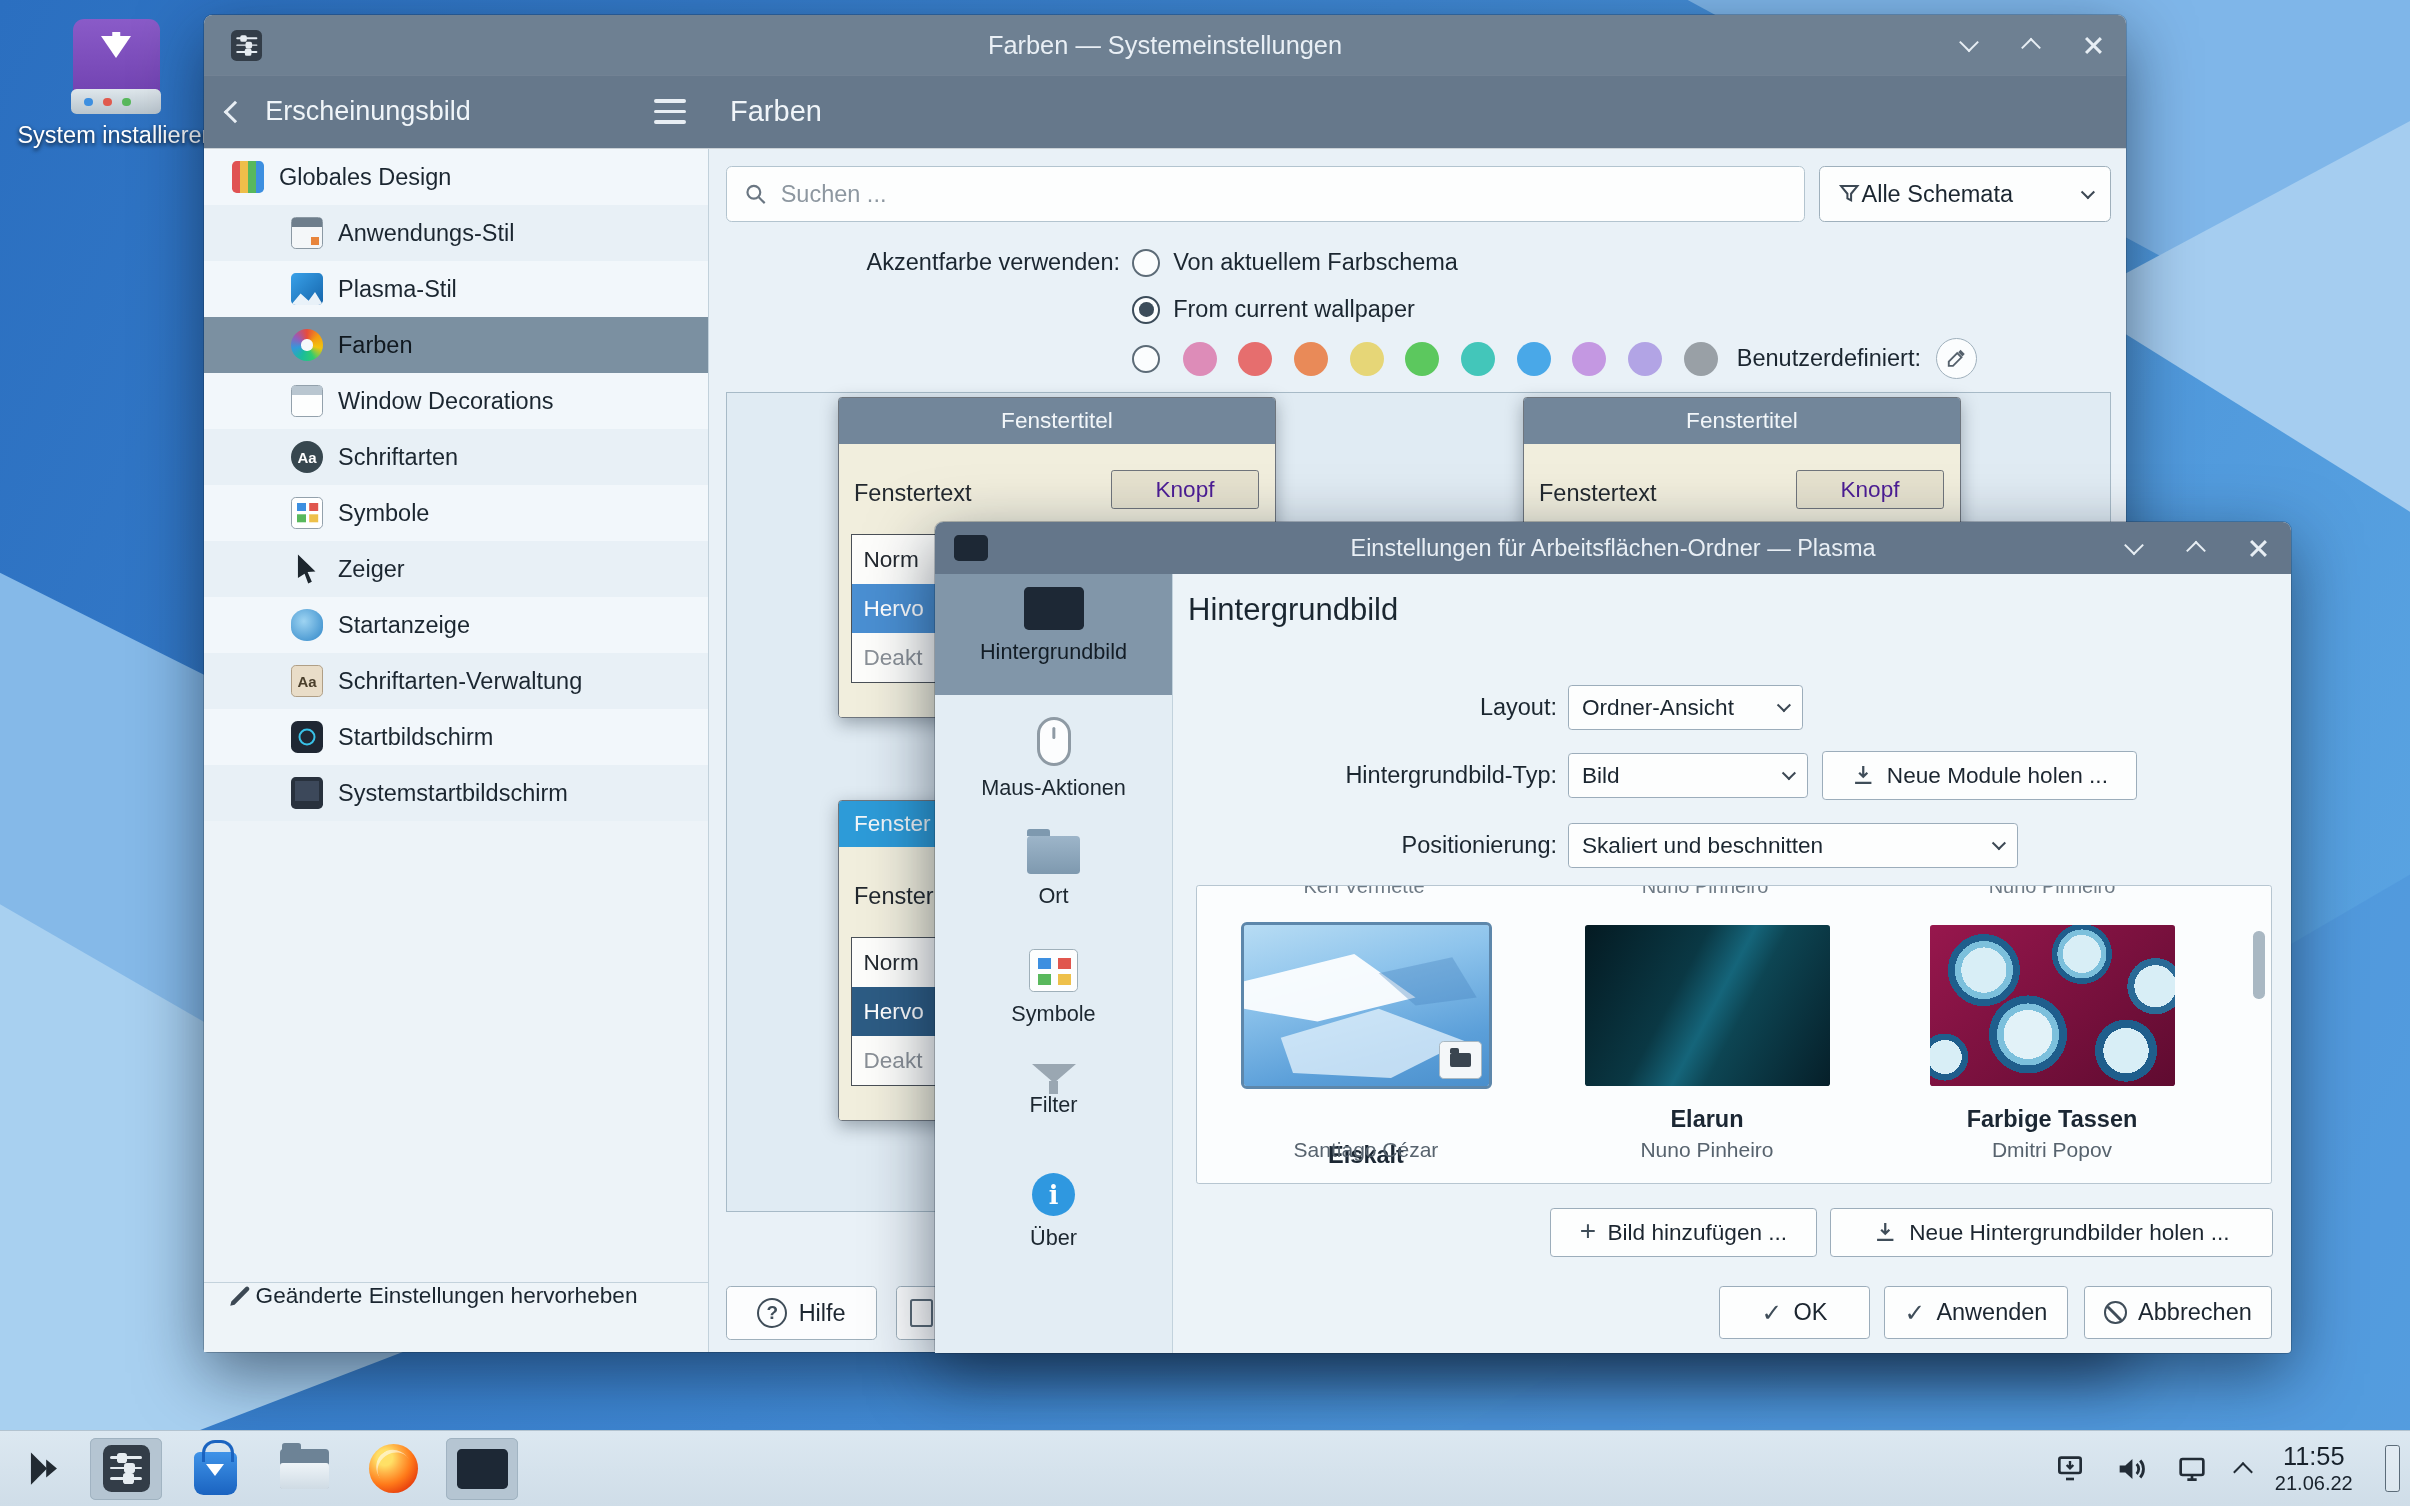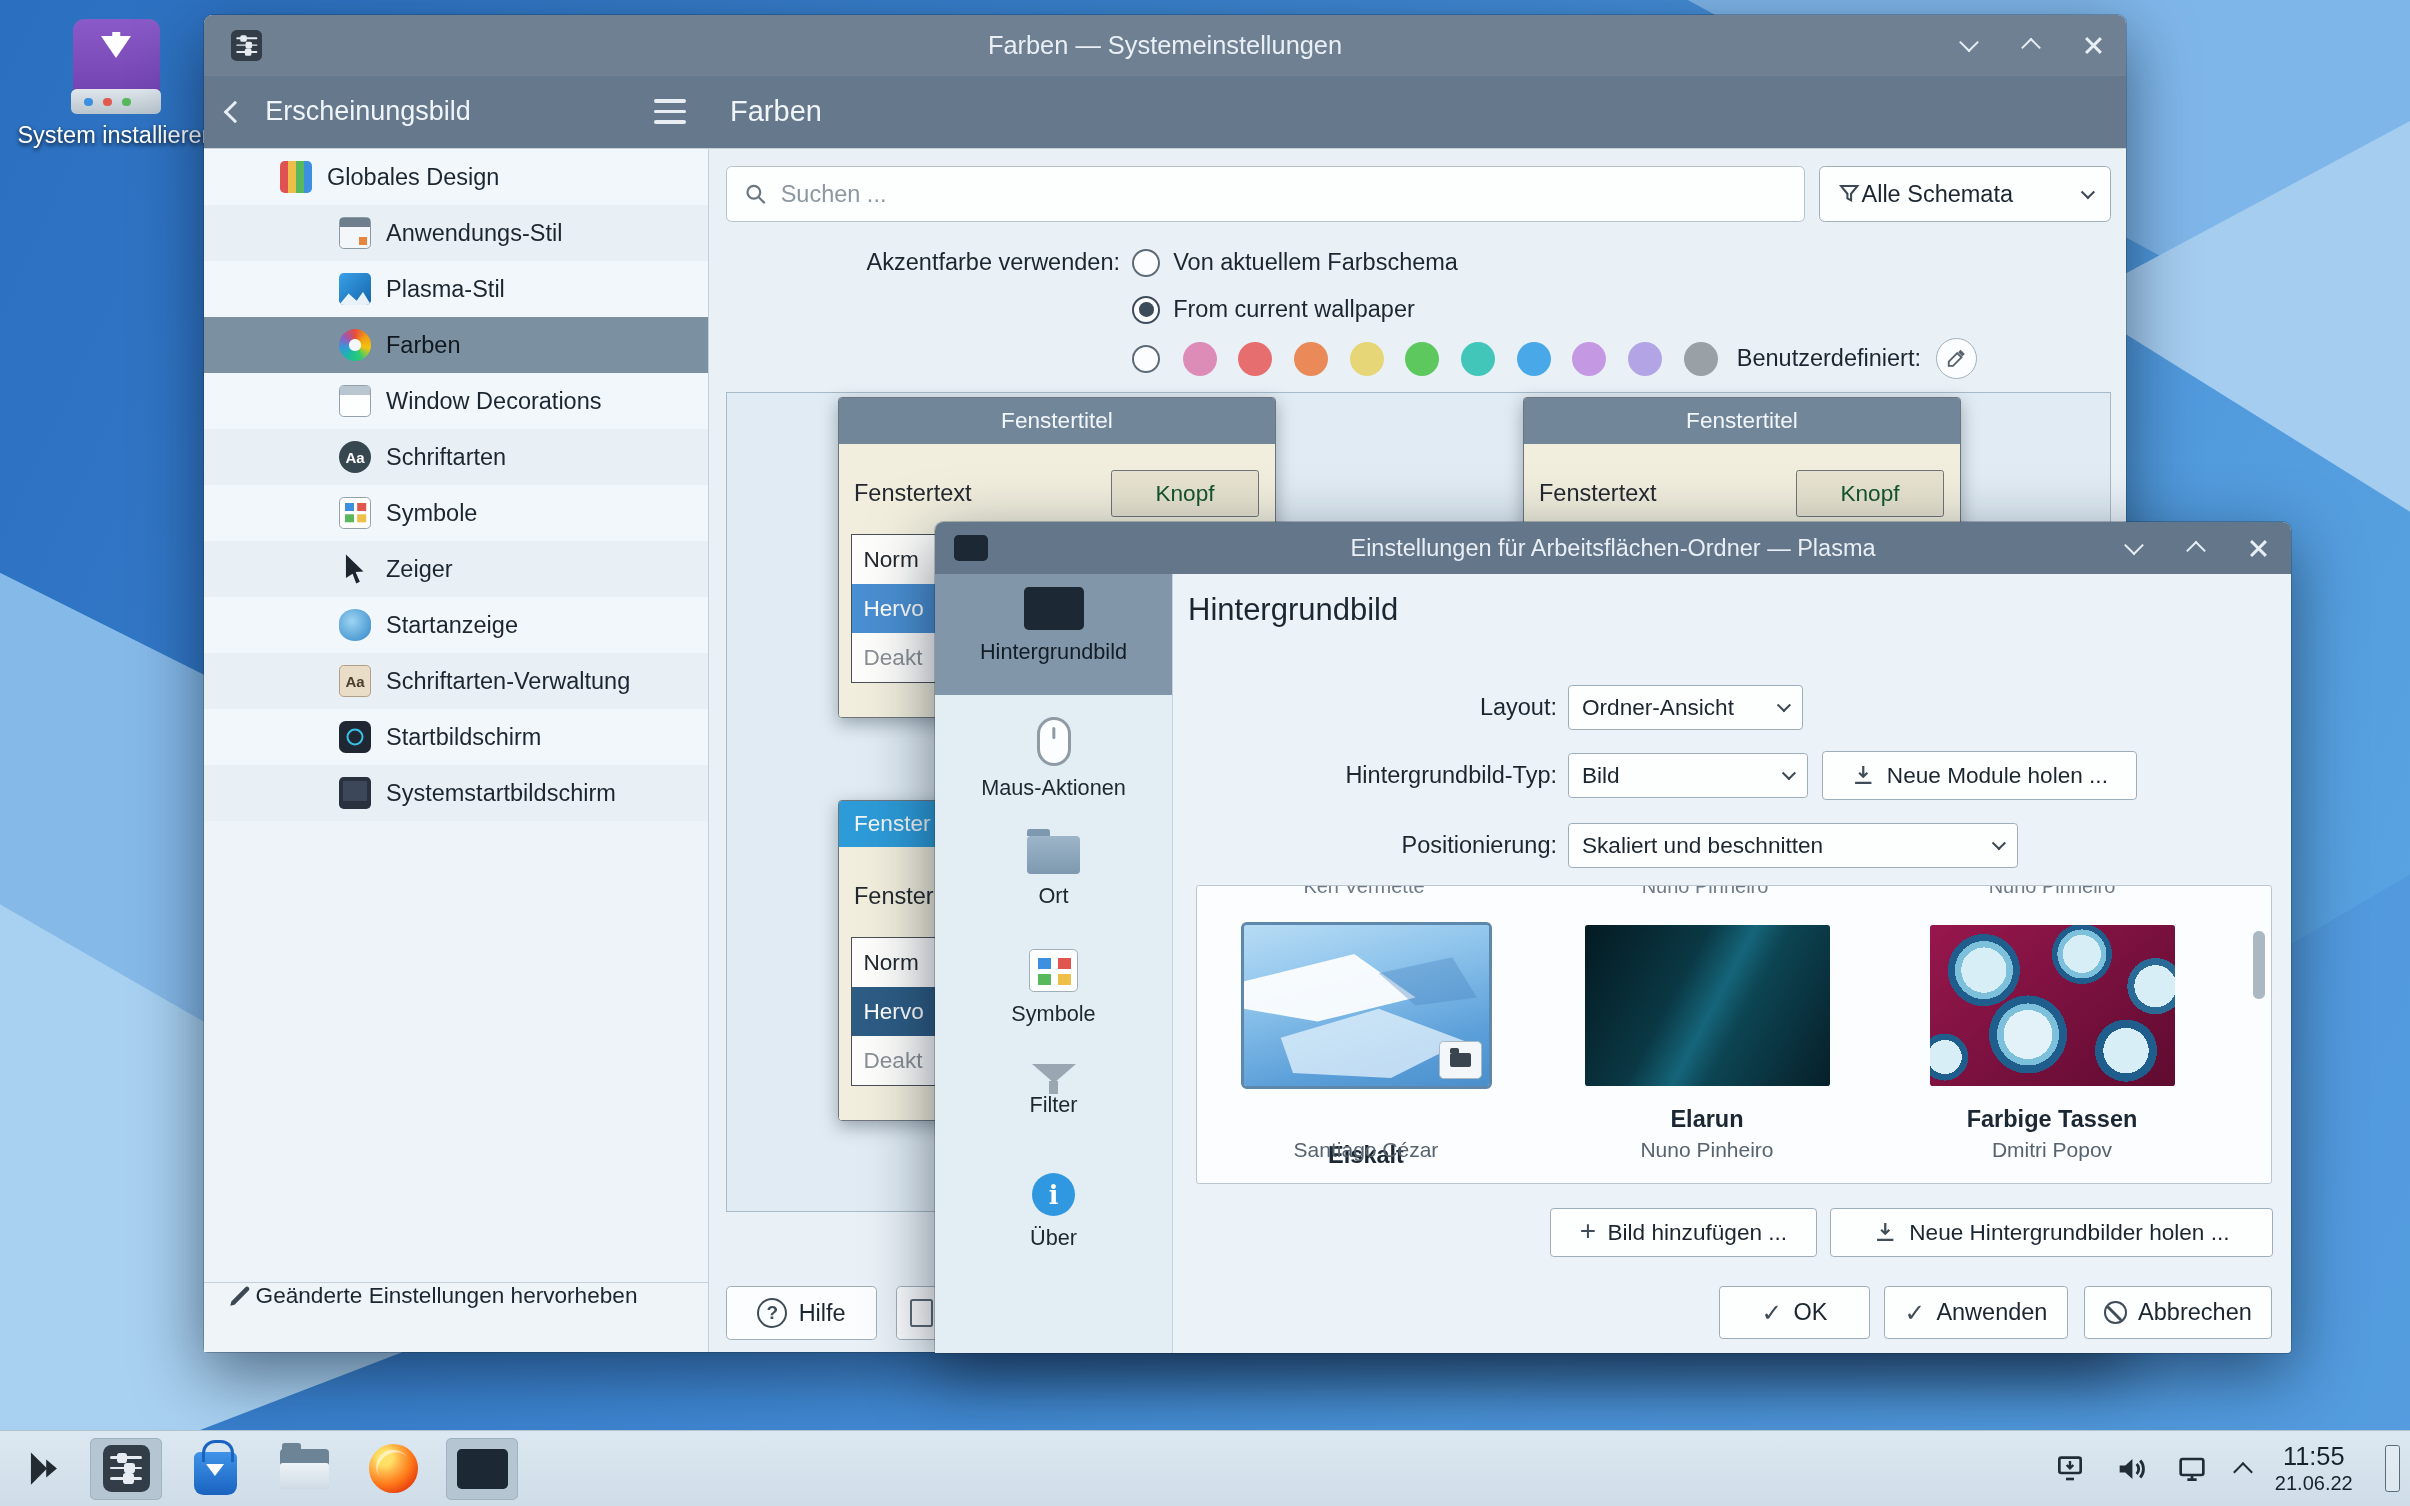--- a/index.html
+++ b/index.html
@@ -67,21 +67,21 @@
   .hamburger i { height:3.8px; background:#e8eef4; border-radius:1.9px; }
   .mwh-main { flex:1; display:flex; align-items:center; padding-left:21px; }
   .mwh-page { font-size:29px; color:#f0f5f9; }
 
   .mw-sidebar { position:absolute; top:134px; left:0; width:505px; bottom:0; background:#edf3f8; border-right:0.9px solid #c2d1db; }
   .side-item { height:56px; display:flex; align-items:center; gap:15px; font-size:23.5px; padding-left:87px; }
   .side-item.lvl0 { padding-left:28px; }
   .side-item:nth-child(odd) { background:#f2f7fb; }
   .side-item:nth-child(even) { background:#e8f0f6; }
   .side-item.sel { background:#7b90a1; color:#10181f; }
-  .si { width:32px; height:32px; flex:0 0 32px; border-radius:4.7px; position:relative;margin-left:48px; }
+  .si { width:32px; height:32px; flex:0 0 32px; border-radius:4.7px; position:relative; }
   .ic-global { background:linear-gradient(90deg,#e05252 0 25%,#eebe4a 25% 50%,#58b85c 50% 75%,#3d8fe0 75%); }
   .ic-appstyle { background:#f4f7f9; border:1.9px solid #8b99a4; }
   .ic-appstyle::before { content:""; position:absolute; left:0; right:0; top:0; height:8.5px; background:#6e7e8c; border-radius:1.9px 1.9px 0 0; }
   .ic-appstyle::after { content:""; position:absolute; right:2.8px; bottom:2.8px; width:8.5px; height:8.5px; background:#e8853c; }
   .ic-plasmastyle { background:linear-gradient(135deg,#39a1e9,#1565ab); overflow:hidden; }
   .ic-plasmastyle::after { content:""; position:absolute; left:0; right:0; bottom:0; height:45%;
       background:rgba(255,255,255,.9); clip-path:polygon(0 100%,30% 20%,55% 70%,75% 10%,100% 100%); }
   .ic-colors { border-radius:50%; background:conic-gradient(#e74c3c,#f39c12,#f1c40f,#2ecc71,#1abc9c,#3498db,#9b59b6,#e74c3c); }
   .ic-colors::after { content:""; position:absolute; inset:10.4px; border-radius:50%; background:#f5f8fa; }
   .ic-windeco { background:#fdfefe; border:1.9px solid #93a1ac; }
@@ -132,22 +132,22 @@
   .panel { position:absolute; left:17px; top:243px; width:1385px; height:820px; background:#e0ebf3; border:0.9px solid #a7bac7; }
 
   .scheme-card { position:absolute; width:438px; border:0.9px solid #6e757d; border-radius:3.8px; overflow:hidden;
       box-shadow:0 5.6px 17px rgba(20,35,50,.35); }
   .sc-title { height:46px; background:#72869a; color:#f2f6f9; font-size:22.6px; display:flex; align-items:center; justify-content:center; }
   .scheme-card.blue .sc-title { background:#2d9bd8; justify-content:flex-start; padding-left:15px; }
   .sc-body { background:#f1eedd; position:relative; }
   .card1 .sc-body, .card3 .sc-body { height:273px; }
   .card2 .sc-body { height:273px; }
   .sc-text { position:absolute; left:15px; top:36px; font-size:23.5px; color:#23292f; }
-  .sc-btn { position:absolute; left:272px; top:26px; width:148px; height:47px; background:#e6e2cf; border:1.4px solid #70757c;
-      border-radius:2.8px; display:flex; align-items:center; justify-content:center; font-size:22.6px; color:#14532d; }
+  .sc-btn { position:absolute; left:272px; top:26px; width:148px; height:39px; background:#e6e2cf; border:1.4px solid #70757c;
+      border-radius:2.8px; display:flex; align-items:center; justify-content:center; font-size:22.6px; color:#4c1d95; }
   .sc-list { position:absolute; left:12.2px; top:90px; width:422px; border:1.4px solid #4a5057; background:#fdfdfb; }
   .sc-row { height:49px; display:flex; align-items:center; padding-left:11.3px; font-size:22.6px; color:#23292f; background:#fdfdfb; }
   .sc-row.hl { background:#4a8fd2; color:#fff; }
   .scheme-card.blue .sc-row.hl { background:#2d5c84; }
   .sc-row.dis { color:#8a9097; }
   .card1 { left:129px; top:248px; }
   .card2 { left:814px; top:248px; }
   .card3 { left:129px; top:651px; }
 
   .wbtn { position:absolute; background:#fcfdfe; border:0.9px solid #9fb0bc; border-radius:4.7px;

